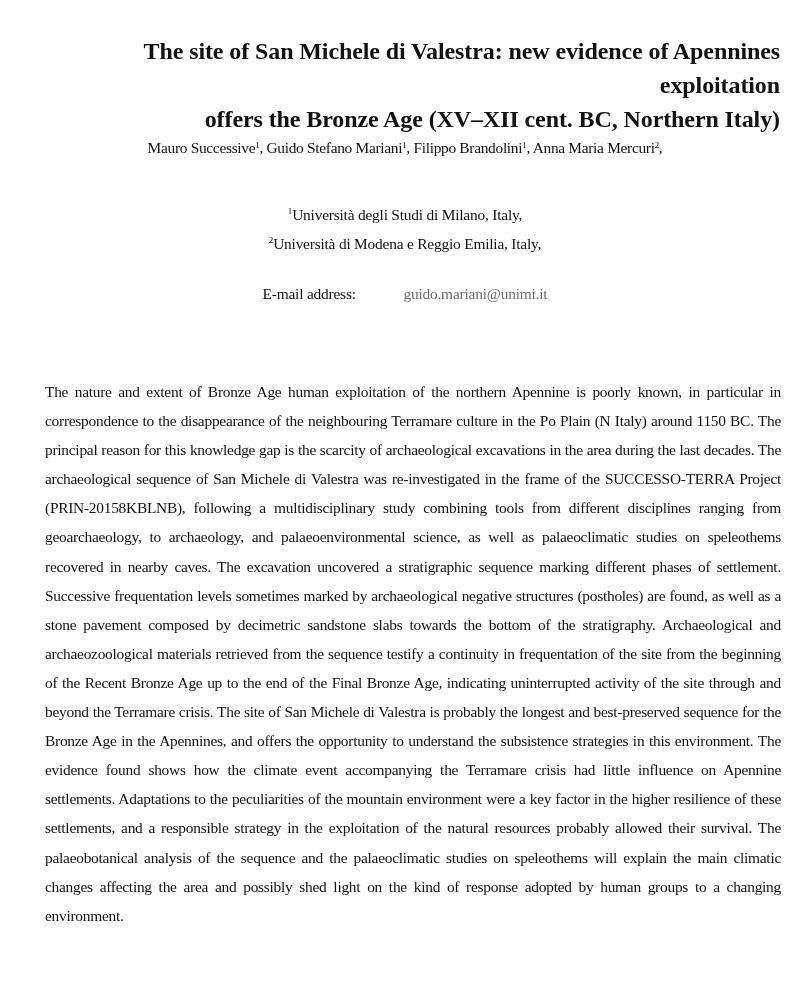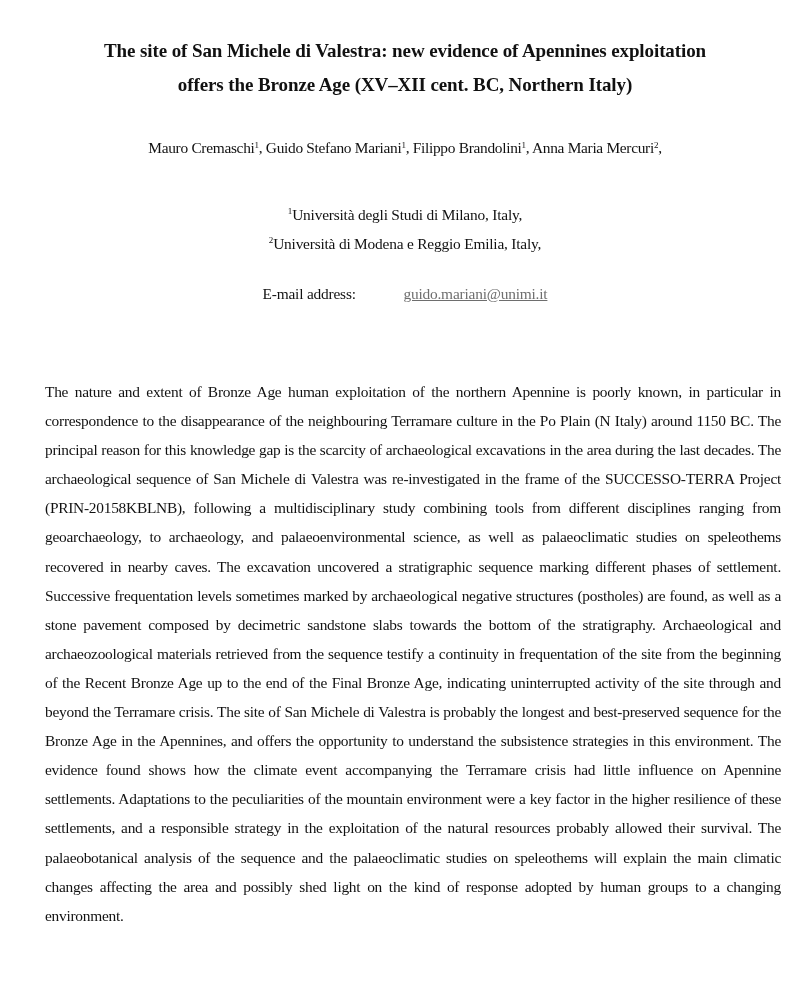--- a/index.html
+++ b/index.html
@@ -20,23 +20,23 @@
       left: 0;
       top: 0;
       width: 810px;
       height: 1007px;
     }
     .title {
       position: absolute;
       left: 30px;
       width: 750px;
       top: 34px;
-      text-align: center;
+      text-align: right;
       font-weight: bold;
-      font-size: 19px;
+      font-size: 24px;
       line-height: 34px;
       letter-spacing: -0.1px;
       margin: 0;
     }
     .title span { display: block; }
     .authors {
       position: absolute;
       left: 30px;
       width: 750px;
       top: 136px;
@@ -68,21 +68,20 @@
       left: 30px;
       width: 750px;
       top: 282px;
       text-align: center;
       font-size: 15.4px;
       line-height: 24px;
       letter-spacing: -0.2px;
     }
     .email-link {
       color: #6e6e6e;
-      text-decoration: underline;
       text-decoration-color: #6e6e6e;
       cursor: pointer;
       margin-left: 44px;
     }
     .abstract {
       position: absolute;
       left: 37px;
       width: 736px;
       top: 369px;
       font-size: 15.4px;
@@ -96,21 +95,21 @@
 <body>
 
 <div class="page">
 
   <h1 class="title">
     <span>The site of San Michele di Valestra: new evidence of Apennines exploitation</span>
     <span>offers the Bronze Age (XV–XII cent. BC, Northern Italy)</span>
   </h1>
 
   <div class="authors">
-    <span><span>Mauro Cremaschi</span><sup>1</sup><span>, </span></span><span><span>Guido Stefano Mariani</span><sup>1</sup><span>, </span></span><span><span>Filippo Brandolini</span><sup>1</sup><span>, </span></span><span><span>Anna Maria Mercuri</span><sup>2</sup><span>,</span></span>
+    <span><span>Mauro Successive</span><sup>1</sup><span>, </span></span><span><span>Guido Stefano Mariani</span><sup>1</sup><span>, </span></span><span><span>Filippo Brandolini</span><sup>1</sup><span>, </span></span><span><span>Anna Maria Mercuri</span><sup>2</sup><span>,</span></span>
   </div>
 
   <div class="affiliations">
     <div><sup>1</sup><span>Università degli Studi di Milano, Italy,</span></div>
     <div><sup>2</sup><span>Università di Modena e Reggio Emilia, Italy,</span></div>
   </div>
 
   <div class="email-line">
     <span>E-mail address: </span><a class="email-link" style="color: rgb(110, 110, 110); text-decoration-color: rgb(110, 110, 110);">guido.mariani@unimi.it</a>
   </div>

